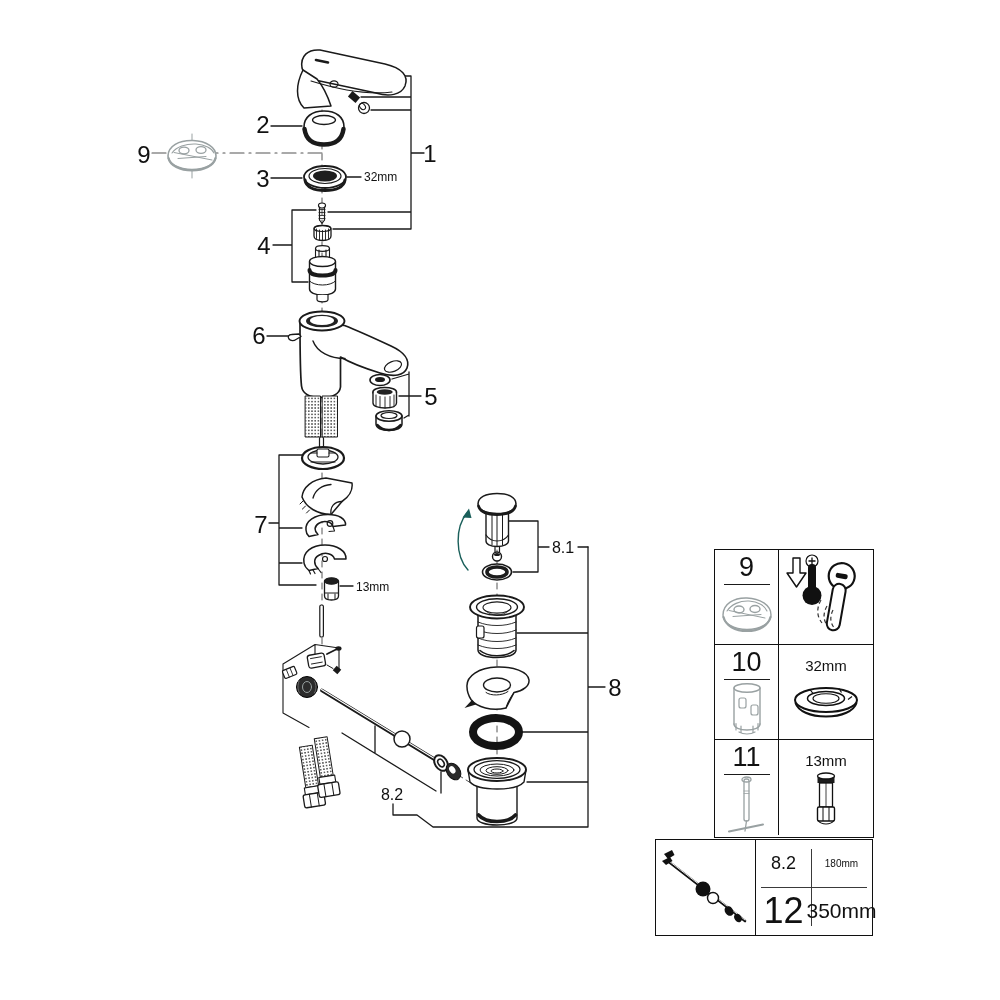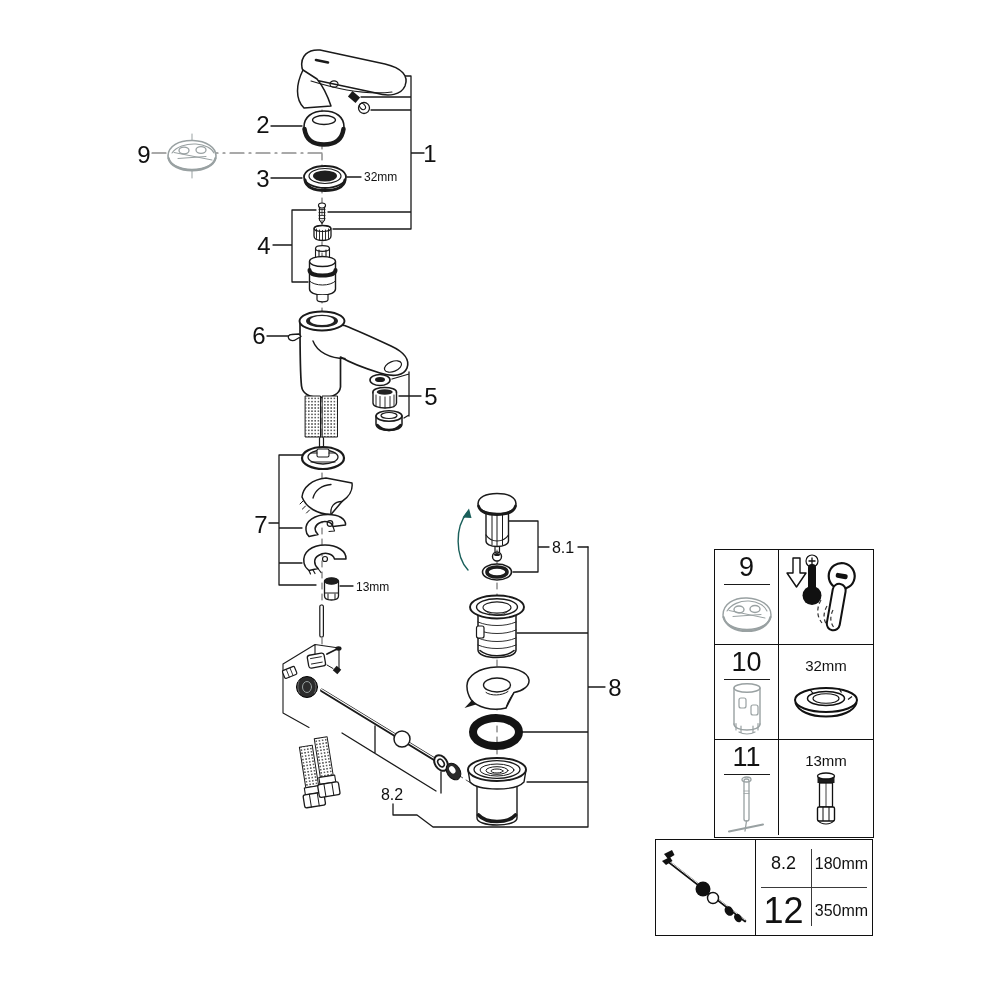--- a/index.html
+++ b/index.html
@@ -18,23 +18,23 @@
   .dim{font-size:15px;margin-top:12px;}
   #lenTable{left:655px;top:839px;width:218px;height:97px;display:flex;}
   .lcell{width:100px;border-right:1.4px solid #101010;box-sizing:border-box;
          display:flex;align-items:center;justify-content:center;}
   .rcell{flex:1;position:relative;}
   .rgrid{position:absolute;inset:0;}
   .hdiv{position:absolute;left:5px;right:5px;top:47px;border-top:1.3px solid #3a3a3a;}
   .vdiv{position:absolute;top:9px;bottom:9px;left:55px;border-left:1.3px solid #3a3a3a;}
   .gc{position:absolute;display:flex;align-items:center;justify-content:center;}
   .g11{left:0;top:0;width:55px;height:47px;font-size:18px;}
-  .g12{left:55px;top:0;right:0;height:47px;font-size:16px;}
+  .g12{left:55px;top:0;right:0;height:47px;font-size:10px;}
   .g21{left:0;top:47px;width:55px;height:48px;font-size:36px;}
-  .g22{left:55px;top:47px;right:0;height:48px;font-size:16px;}
+  .g22{left:55px;top:47px;right:0;height:48px;font-size:21px;}
 </style>
 </head>
 <body>
 
 <div id="canvas">
 
 <svg id="diag" width="1000" height="1000" viewBox="0 0 1000 1000">
   <defs>
     <pattern id="dots" width="3.2" height="3.2" patternUnits="userSpaceOnUse">
       <rect width="3.2" height="3.2" fill="#fff"></rect>

